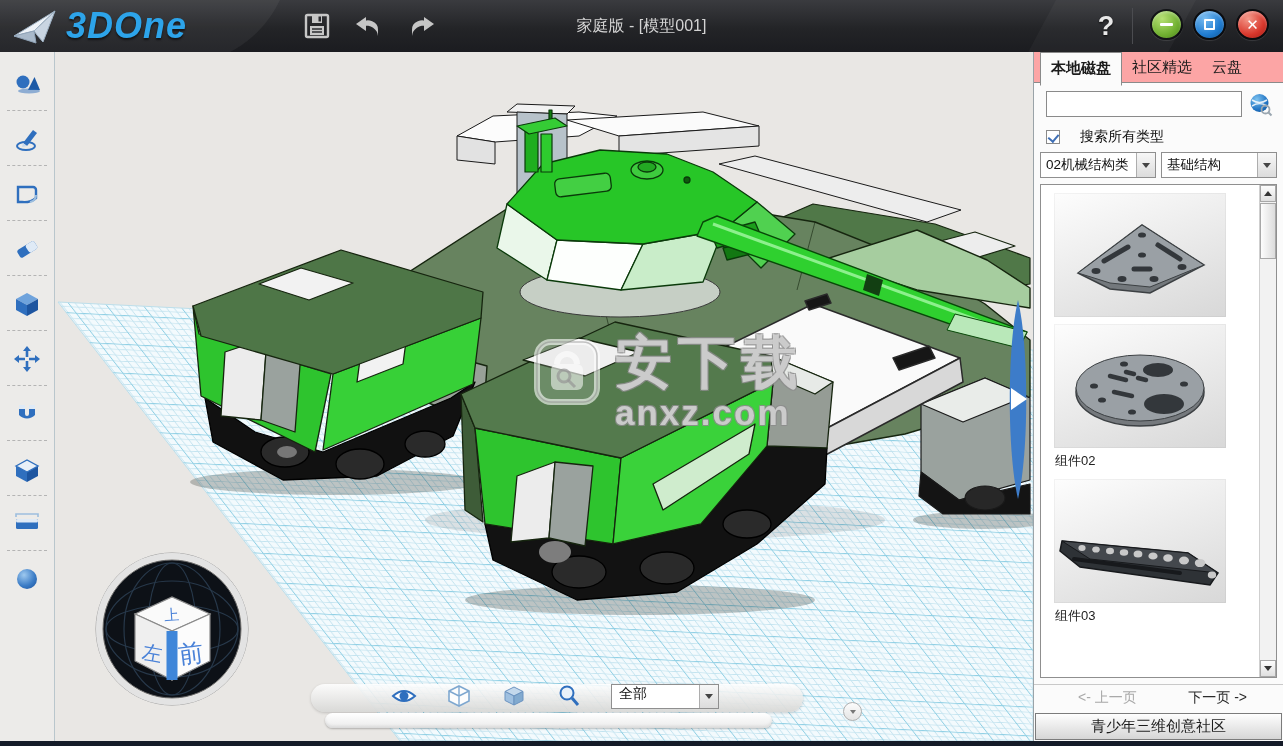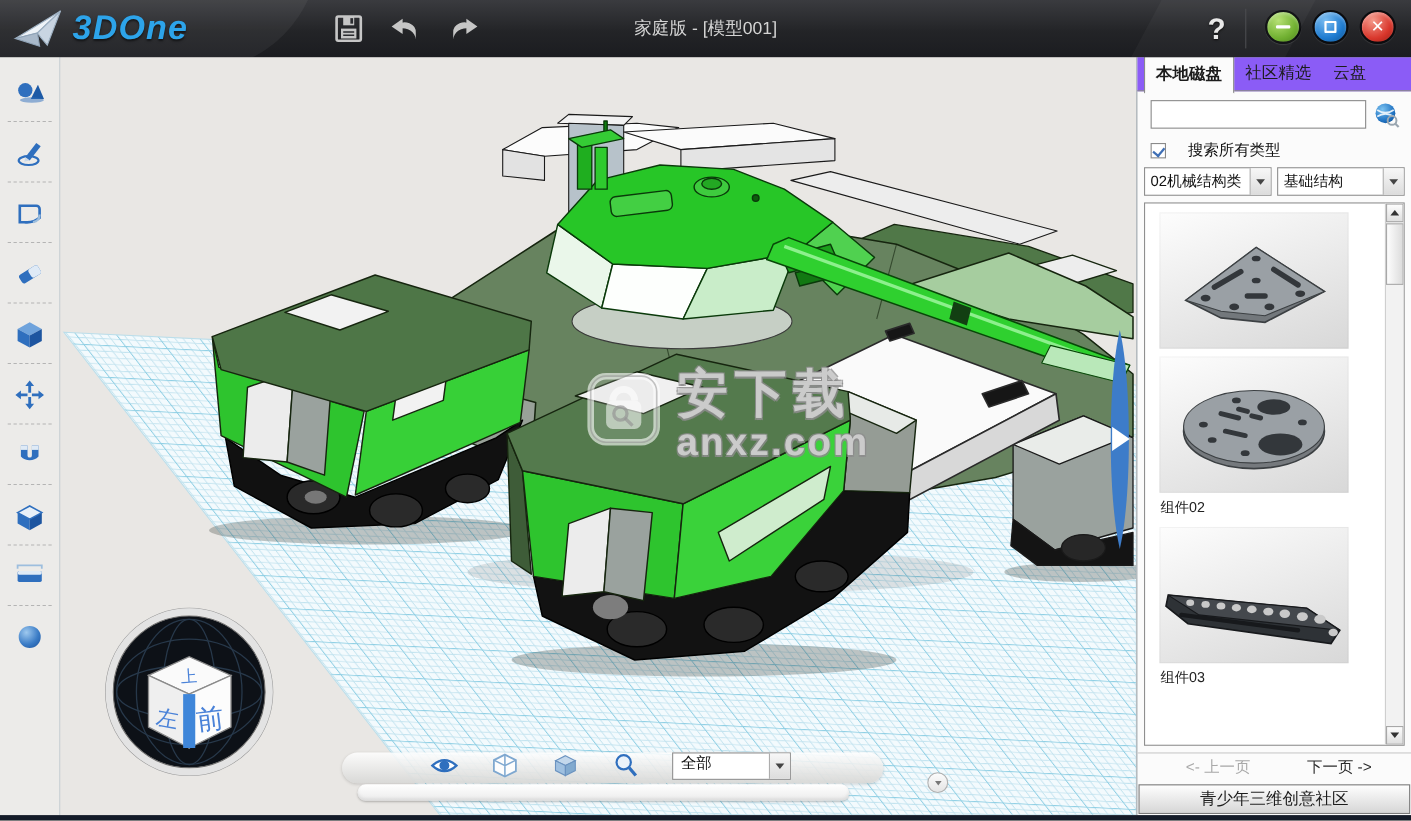--- a/index.html
+++ b/index.html
@@ -8,21 +8,21 @@
     font-family:"Liberation Sans","DejaVu Sans",sans-serif;background:#e9e7e4;}
 
   
   .titlebar{position:absolute;top:0;left:0;width:100%;height:52px;
     background:linear-gradient(#3a3b3f,#232427 55%,#1b1c20);overflow:hidden;z-index:50;}
   .titlebar::before{content:"";position:absolute;left:-40px;top:-46px;width:330px;height:110px;
     background:rgba(255,255,255,0.05);border-radius:0 0 140px 0;}
   .titlebar::after{content:"";position:absolute;left:1040px;top:-30px;width:140px;height:120px;
     background:rgba(255,255,255,0.035);transform:skewX(-28deg);}
   .brand{position:absolute;left:12px;top:5px;display:flex;align-items:center;gap:8px;}
-  .brand-text{font-size:31px;font-weight:bold;font-style:italic;color:#2da4ea;
+  .brand-text{font-size:36px;font-weight:bold;font-style:italic;color:#2da4ea;
     letter-spacing:1px;text-shadow:0 2px 2px rgba(0,0,0,.55);}
   .tb-icons{position:absolute;left:300px;top:8px;display:flex;gap:18px;align-items:center;height:36px;}
   .tb-btn{width:34px;height:34px;display:flex;align-items:center;justify-content:center;cursor:pointer;}
   .tb-title{position:absolute;left:0;right:0;top:0;height:52px;display:flex;align-items:center;justify-content:center;
     color:#d3d3d3;font-size:16px;pointer-events:none;}
   .tb-help{position:absolute;left:1088px;top:8px;width:36px;height:36px;color:#e8e8e8;font-size:27px;font-weight:bold;
     display:flex;align-items:center;justify-content:center;text-shadow:0 1px 2px #000;}
   .tb-sep{position:absolute;left:1132px;top:8px;width:1px;height:36px;background:#45464a;}
   .winbtns{position:absolute;right:14px;top:9px;display:flex;gap:10px;}
   .winbtn{width:33px;height:31px;border-radius:50%;border:2px solid #0b0c0f;
@@ -41,21 +41,21 @@
   
   .sidebar{width:55px;height:689px;background:#ecebe9;border-right:1px solid #b9c6cc;display:flex;flex-direction:column;align-items:center;padding-top:4px;}
   .tool{width:46px;height:55px;display:flex;align-items:center;justify-content:center;position:relative;cursor:pointer;}
   .tool:not(:last-child)::after{content:"";position:absolute;bottom:0;left:3px;right:3px;border-bottom:1px dashed #b4b4b4;}
 
   
   .viewport{position:relative;width:978px;height:689px;background:#e9e7e4;overflow:hidden;}
   .scene{position:absolute;left:0;top:0;}
   .watermark{position:absolute;left:478px;top:282px;display:flex;gap:14px;align-items:flex-start;
     color:rgba(255,255,255,0.55);z-index:5;pointer-events:none;}
-  .wm-title{font-size:47px;font-weight:bold;letter-spacing:6px;line-height:1.0;
+  .wm-title{font-size:57px;font-weight:bold;letter-spacing:6px;line-height:1.0;
     text-shadow:-1px -1px 0 rgba(140,140,140,.75),1px -1px 0 rgba(140,140,140,.75),-1px 1px 0 rgba(140,140,140,.75),1px 1px 0 rgba(140,140,140,.75);}
   .wm-domain{font-size:35px;font-weight:bold;letter-spacing:2px;margin-top:2px;
     text-shadow:-1px -1px 0 rgba(140,140,140,.75),1px -1px 0 rgba(140,140,140,.75),-1px 1px 0 rgba(140,140,140,.75),1px 1px 0 rgba(140,140,140,.75);}
   .navcube{position:absolute;left:40px;top:498px;z-index:6;}
   .vshelf{position:absolute;left:256px;top:632px;width:492px;height:28px;border-radius:14px;z-index:3;
     background:linear-gradient(rgba(255,255,255,.85),rgba(216,216,214,.95));box-shadow:0 1px 3px rgba(0,0,0,.18);}
   .vbar{position:absolute;left:270px;top:661px;width:447px;height:15px;border-radius:8px;z-index:3;
     background:linear-gradient(#ffffff,#ebebeb);box-shadow:0 1px 2px rgba(0,0,0,.25), inset 0 -2px 3px rgba(0,0,0,.08);}
   .vtoolbar{position:absolute;left:336px;top:629px;height:30px;display:flex;align-items:center;gap:29px;z-index:4;}
   .vt-icon{width:26px;height:24px;display:flex;align-items:center;justify-content:center;cursor:pointer;}
@@ -65,21 +65,21 @@
     display:flex;align-items:center;justify-content:center;}
   .caret{width:0;height:0;border-left:4px solid transparent;border-right:4px solid transparent;border-top:5px solid #444;}
   .status{position:absolute;left:788px;top:650px;display:flex;align-items:center;gap:8px;z-index:4;}
   .status .val{font-size:25px;color:#3b3b3b;}
   .status-dd{width:19px;height:19px;border-radius:50%;border:1px solid #b0b0b0;background:linear-gradient(#fcfcfc,#e4e4e4);
     display:flex;align-items:center;justify-content:center;cursor:pointer;}
   .status-dd .caret{border-top-width:4px;border-left-width:3.5px;border-right-width:3.5px;border-top-color:#777;}
 
   
   .panel{position:relative;width:250px;height:689px;background:#fbfbfb;border-left:1px solid #9aa3a8;font-size:14px;}
-  .tabs{position:absolute;top:0;left:0;right:0;height:31px;background:#8b5cf6;border-bottom:1px solid #8a8a8a;display:flex;align-items:center;padding-left:6px;}
+  .tabs{position:absolute;top:0;left:0;right:0;height:31px;background:#fca5a5;border-bottom:1px solid #8a8a8a;display:flex;align-items:flex-start;padding-left:6px;}
   .tab{padding:6px 10px 7px;color:#1c1c1c;font-size:15px;cursor:pointer;position:relative;}
   .tab.active{background:#fbfbfb;border:1px solid #8a8a8a;border-bottom:1px solid #fbfbfb;margin-bottom:-1px;font-weight:bold;}
   .search-row{position:absolute;top:38px;left:12px;right:10px;height:28px;display:flex;align-items:center;gap:6px;}
   .search-input{flex:1;height:26px;border:1px solid #8a8a8a;background:#fff;font-size:14px;padding:0 5px;outline:none;}
   .check-row{position:absolute;top:76px;left:12px;display:flex;align-items:center;gap:20px;color:#111;}
   .checkbox{width:14px;height:14px;border:1px solid #8a8a8a;background:#fff;position:relative;cursor:pointer;}
   .checkbox::after{content:"";position:absolute;left:3px;top:1px;width:5px;height:8px;
     border-right:2px solid #3f6fb5;border-bottom:2px solid #3f6fb5;transform:rotate(40deg);}
   .dd-row{position:absolute;top:100px;left:6px;right:6px;height:26px;display:flex;gap:5px;}
   .pdrop{flex:1;height:26px;background:#fff;border:1px solid #8f8f8f;display:flex;align-items:center;cursor:pointer;}

